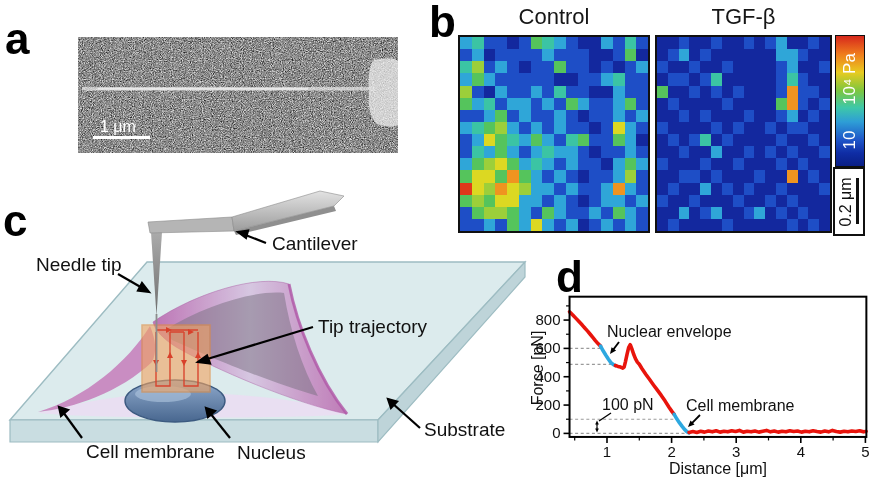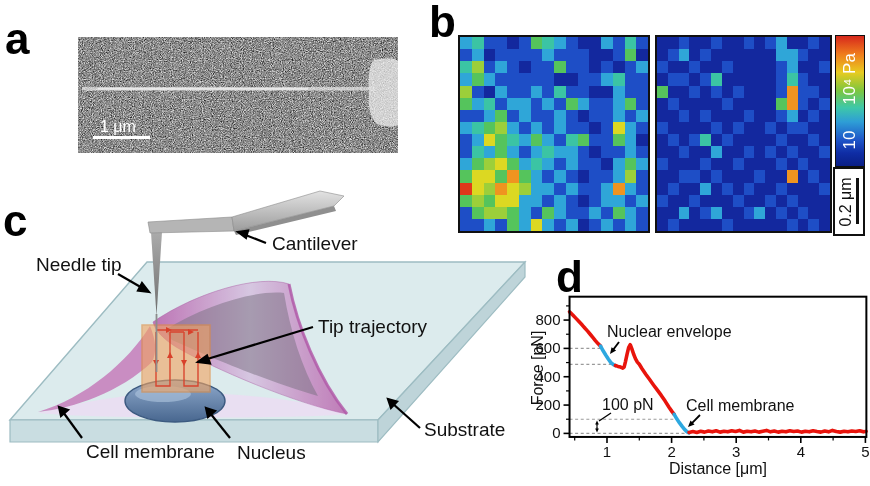--- a/index.html
+++ b/index.html
@@ -39,20 +39,22 @@
     <rect x="0" y="0" width="320" height="116" fill="#232323"></rect>
     <path filter="url(#softblur)" d="M 296,23 Q 316,19 320,24 L 320,88 Q 314,92 299,87 Q 289,78 291,55 Q 289,31 296,23 Z" fill="#c4c4c4" opacity="0.92"></path>
     <rect filter="url(#softblur)" x="4" y="50" width="293" height="3.6" fill="#cccccc" opacity="0.8"></rect>
     <rect x="20" y="51" width="210" height="1.8" fill="#efefef" opacity="0.85"></rect>
     <rect x="0" y="0" width="320" height="116" filter="url(#grain)" opacity="0.9"></rect>
     <text x="22" y="95" font-size="16" fill="#ffffff">1 μm</text>
     <rect x="15" y="99" width="57" height="3" fill="#ffffff"></rect>
   </svg>
 
   <div class="plabel" style="left:429px;top:0px">b</div>
+  <div class="ptitle" style="left:458px;top:4px;width:192px">Control</div>
+  <div class="ptitle" style="left:655px;top:4px;width:177px">TGF-β</div>
 
   <div id="hm-control" class="heatmap" style="left: 458px; top: 35px; width: 192px; height: 198px; box-sizing: border-box; grid-template-columns: repeat(16, 1fr); grid-template-rows: repeat(16, 1fr);">
       <div style="background: rgb(47, 166, 216);"></div>
       <div style="background: rgb(59, 196, 164);"></div>
       <div style="background: rgb(30, 78, 198);"></div>
       <div style="background: rgb(30, 78, 198);"></div>
       <div style="background: rgb(19, 40, 158);"></div>
       <div style="background: rgb(30, 78, 198);"></div>
       <div style="background: rgb(85, 196, 92);"></div>
       <div style="background: rgb(59, 196, 164);"></div>

